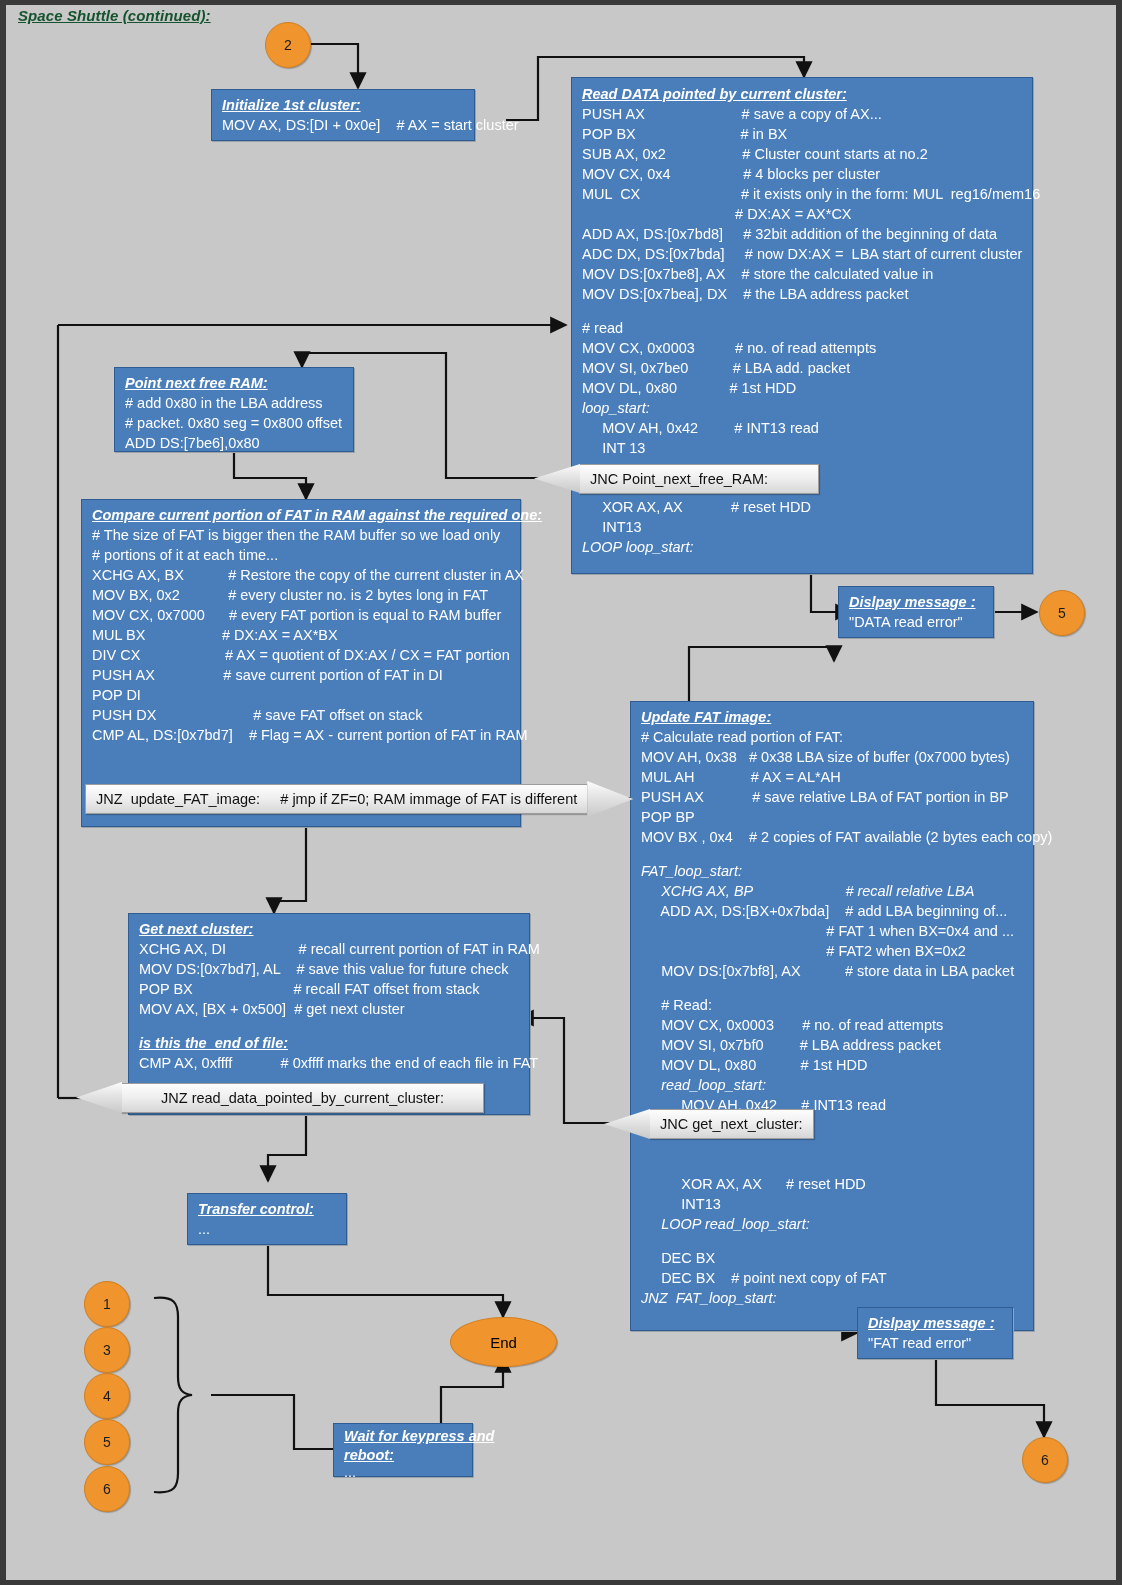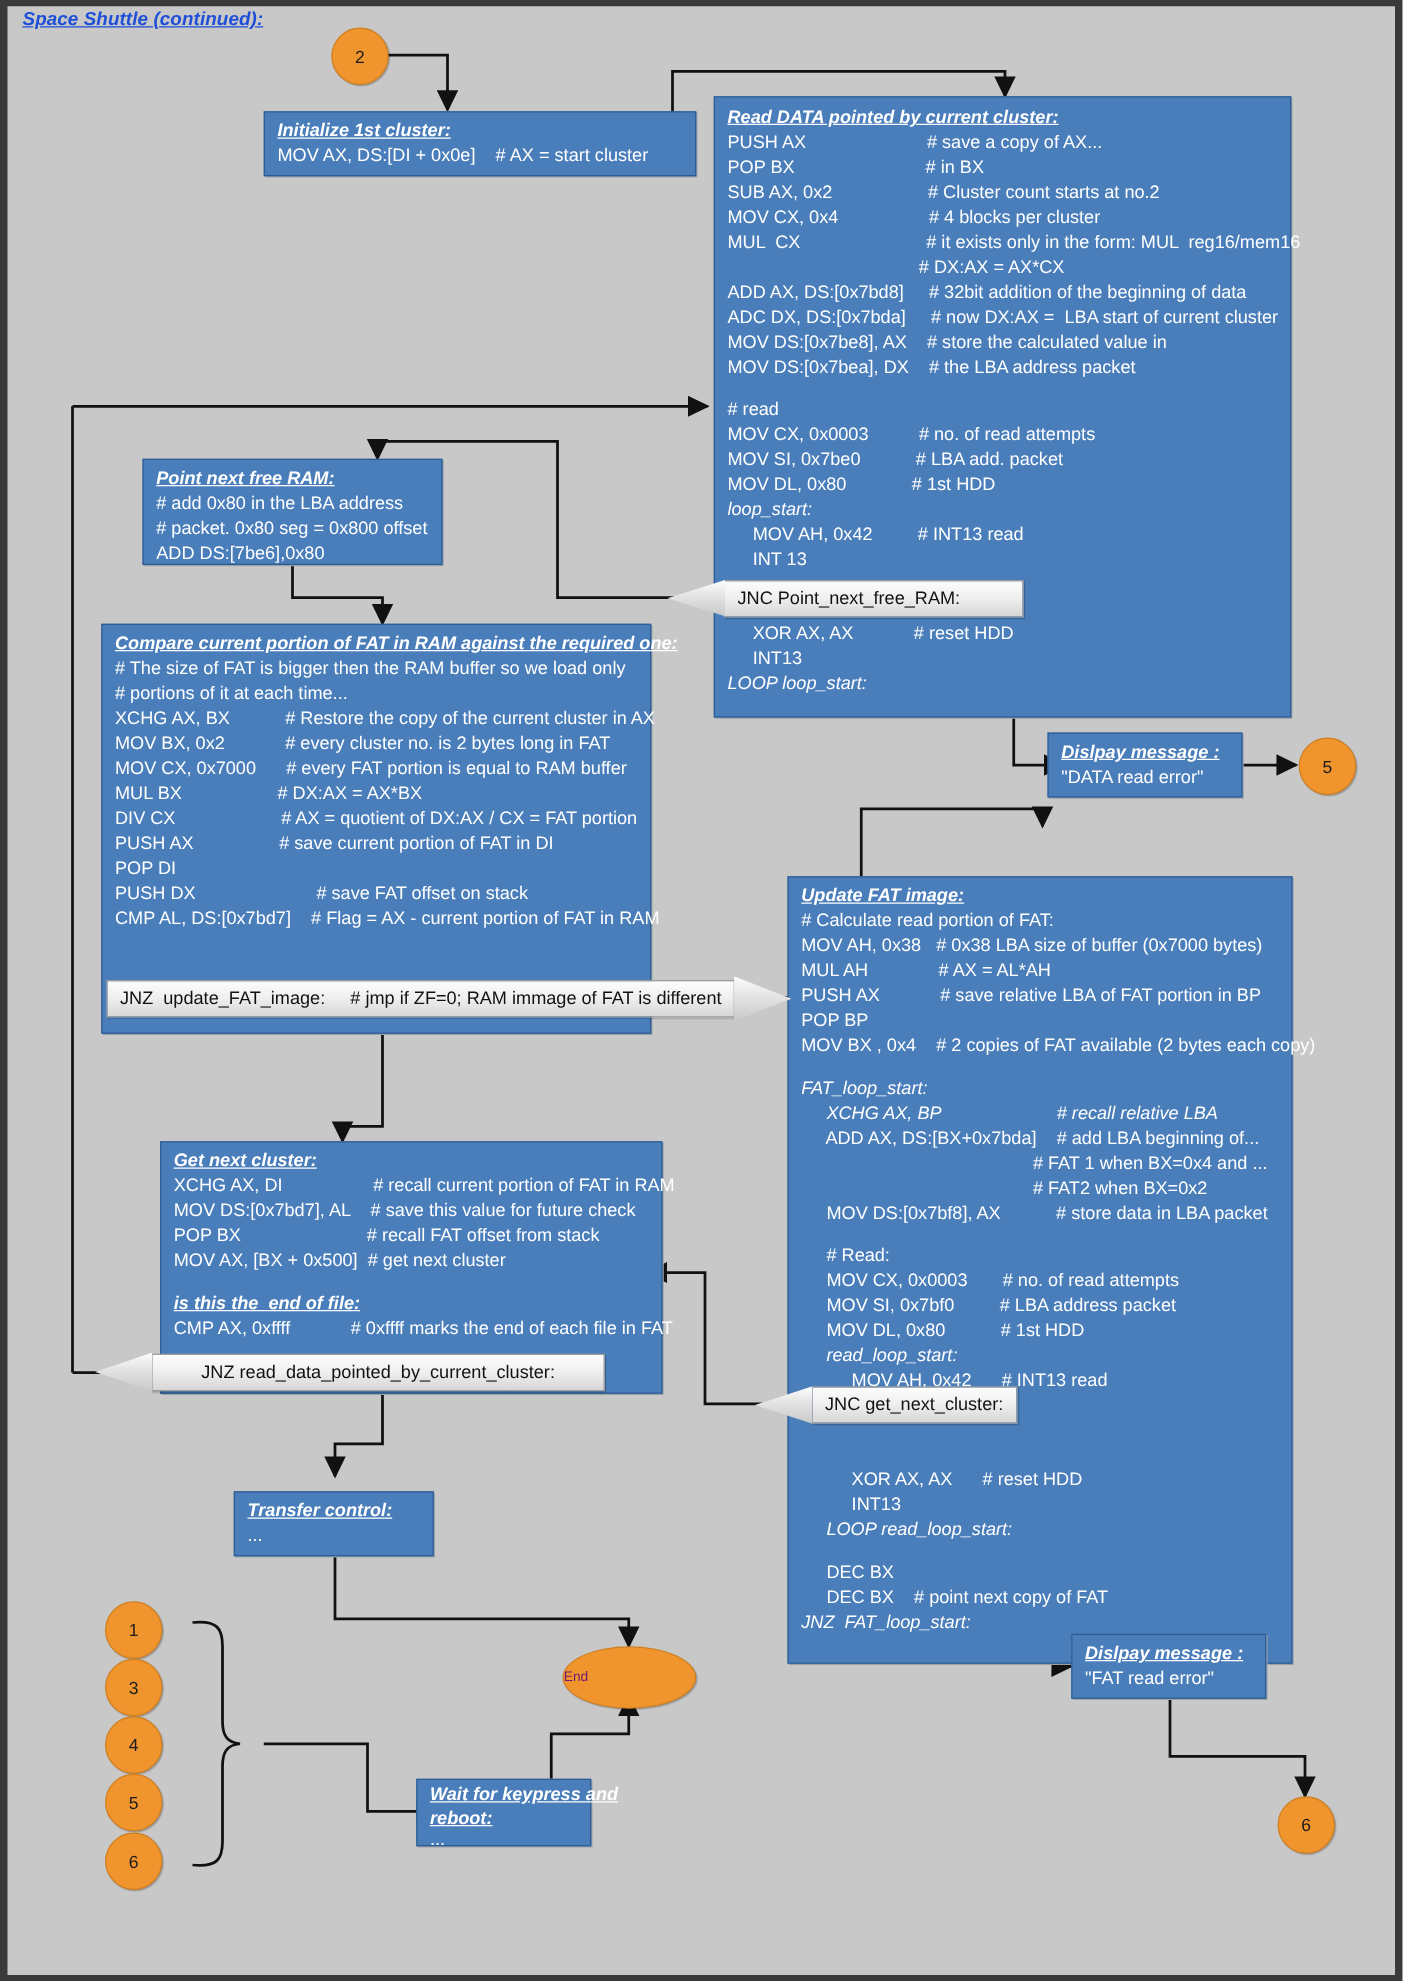--- a/index.html
+++ b/index.html
@@ -10,21 +10,21 @@
     position:relative;overflow:hidden;
   }
   #stage{position:absolute;left:0;top:0;width:1122px;height:1585px;
     border-left:6px solid #3a3a3a;border-right:6px solid #3a3a3a;
     border-top:5px solid #3a3a3a;border-bottom:5px solid #3a3a3a;
     box-sizing:border-box;background:#c8c8c8;}
   svg.wires{position:absolute;left:0;top:0;width:1122px;height:1585px;pointer-events:none;}
 
   .pagetitle{
     position:absolute;left:12px;top:2px;
-    font-style:italic;font-weight:bold;font-size:15px;color:#1d4ed8;
+    font-style:italic;font-weight:bold;font-size:15px;color:#14532d;
     text-decoration:underline;letter-spacing:.1px;
   }
 
   .box{
     position:absolute;
     background:#4a7ebb;
     border:1.5px solid #2f5d93;
     box-shadow:1px 1px 0 #9aa2a8;
     color:#fff;
     box-sizing:border-box;
@@ -44,22 +44,22 @@
     position:absolute;width:44px;height:44px;border-radius:50%;
     background:#f0942d;border:1.5px solid #d07f20;
     box-shadow:1px 1px 1px rgba(0,0,0,.25);
     color:#1b1b1b;font-size:14px;
     display:flex;align-items:center;justify-content:center;
   }
   .endnode{
     position:absolute;width:105px;height:48px;border-radius:50%;
     background:#f0942d;border:1.5px solid #d07f20;
     box-shadow:1px 1px 1px rgba(0,0,0,.25);
-    color:#701a75;font-size:11px;
-    display:flex;align-items:center;justify-content:flex-start;
+    color:#000000;font-size:15px;
+    display:flex;align-items:center;justify-content:center;
   }
 
   
   .callout{
     position:absolute;display:flex;align-items:center;
     font-size:14.5px;color:#111;white-space:pre;
   }
   .callout .tip{
     width:46px;align-self:stretch;flex:0 0 46px;
     background:linear-gradient(180deg,#fdfdfd 0%,#e3e3e3 45%,#c9c9c9 100%);
@@ -161,21 +161,21 @@
   <div class="circ" style="left:78px;top:1368px;">
     <span>4</span>
   </div>
   <div class="circ" style="left:78px;top:1414px;">
     <span>5</span>
   </div>
   <div class="circ" style="left:78px;top:1461px;">
     <span>6</span>
   </div>
 
-  <div class="box" style="left:205px;top:84px;width:346px;height:52px;">
+  <div class="box" style="left:205px;top:84px;width:264px;height:52px;">
     <div class="hdr">Initialize 1st cluster:</div>
     <div class="ln">MOV AX, DS:[DI + 0x0e]    # AX = start cluster</div>
   </div>
 
   <div class="box" style="left:565px;top:72px;width:462px;height:497px;padding-top:6px;">
     <div class="hdr">Read DATA pointed by current cluster:</div>
     <div class="ln">PUSH AX                        # save a copy of AX...</div>
     <div class="ln">POP BX                          # in BX</div>
     <div class="ln">SUB AX, 0x2                   # Cluster count starts at no.2</div>
     <div class="ln">MOV CX, 0x4                  # 4 blocks per cluster</div>

